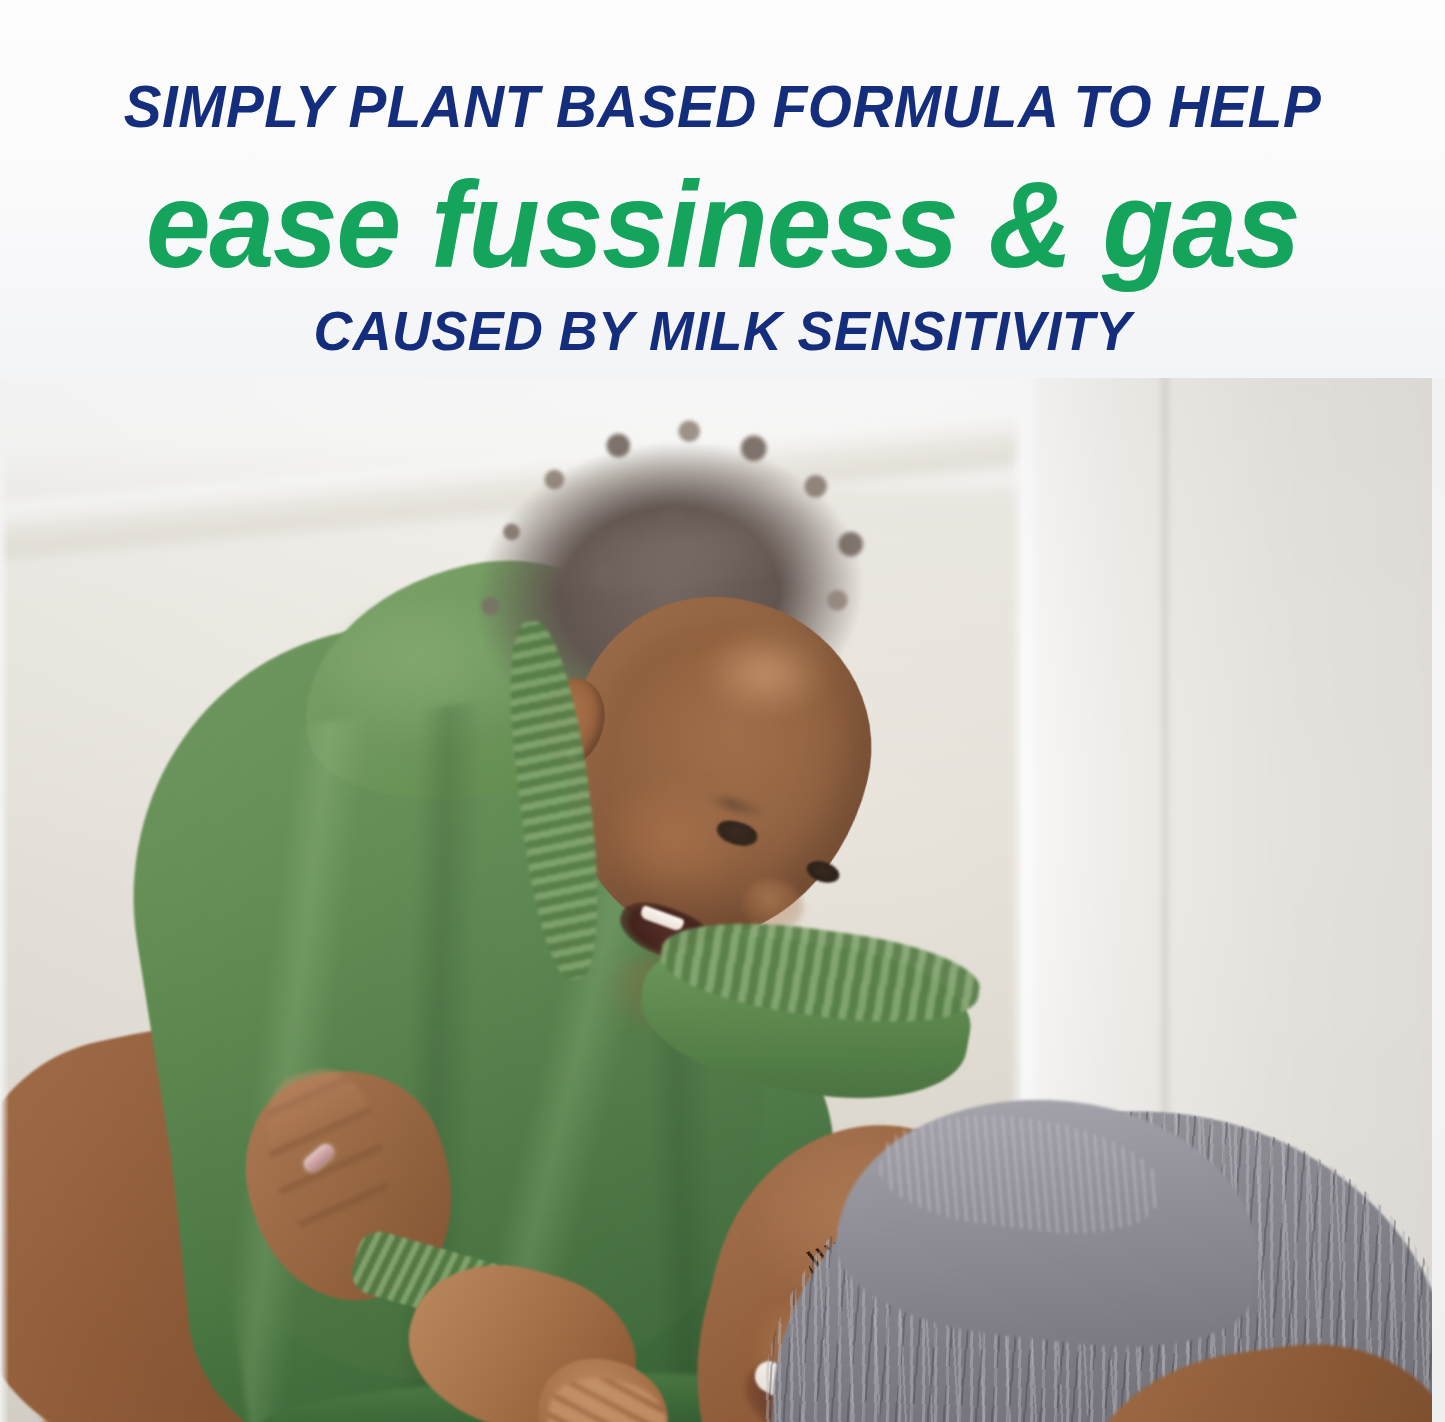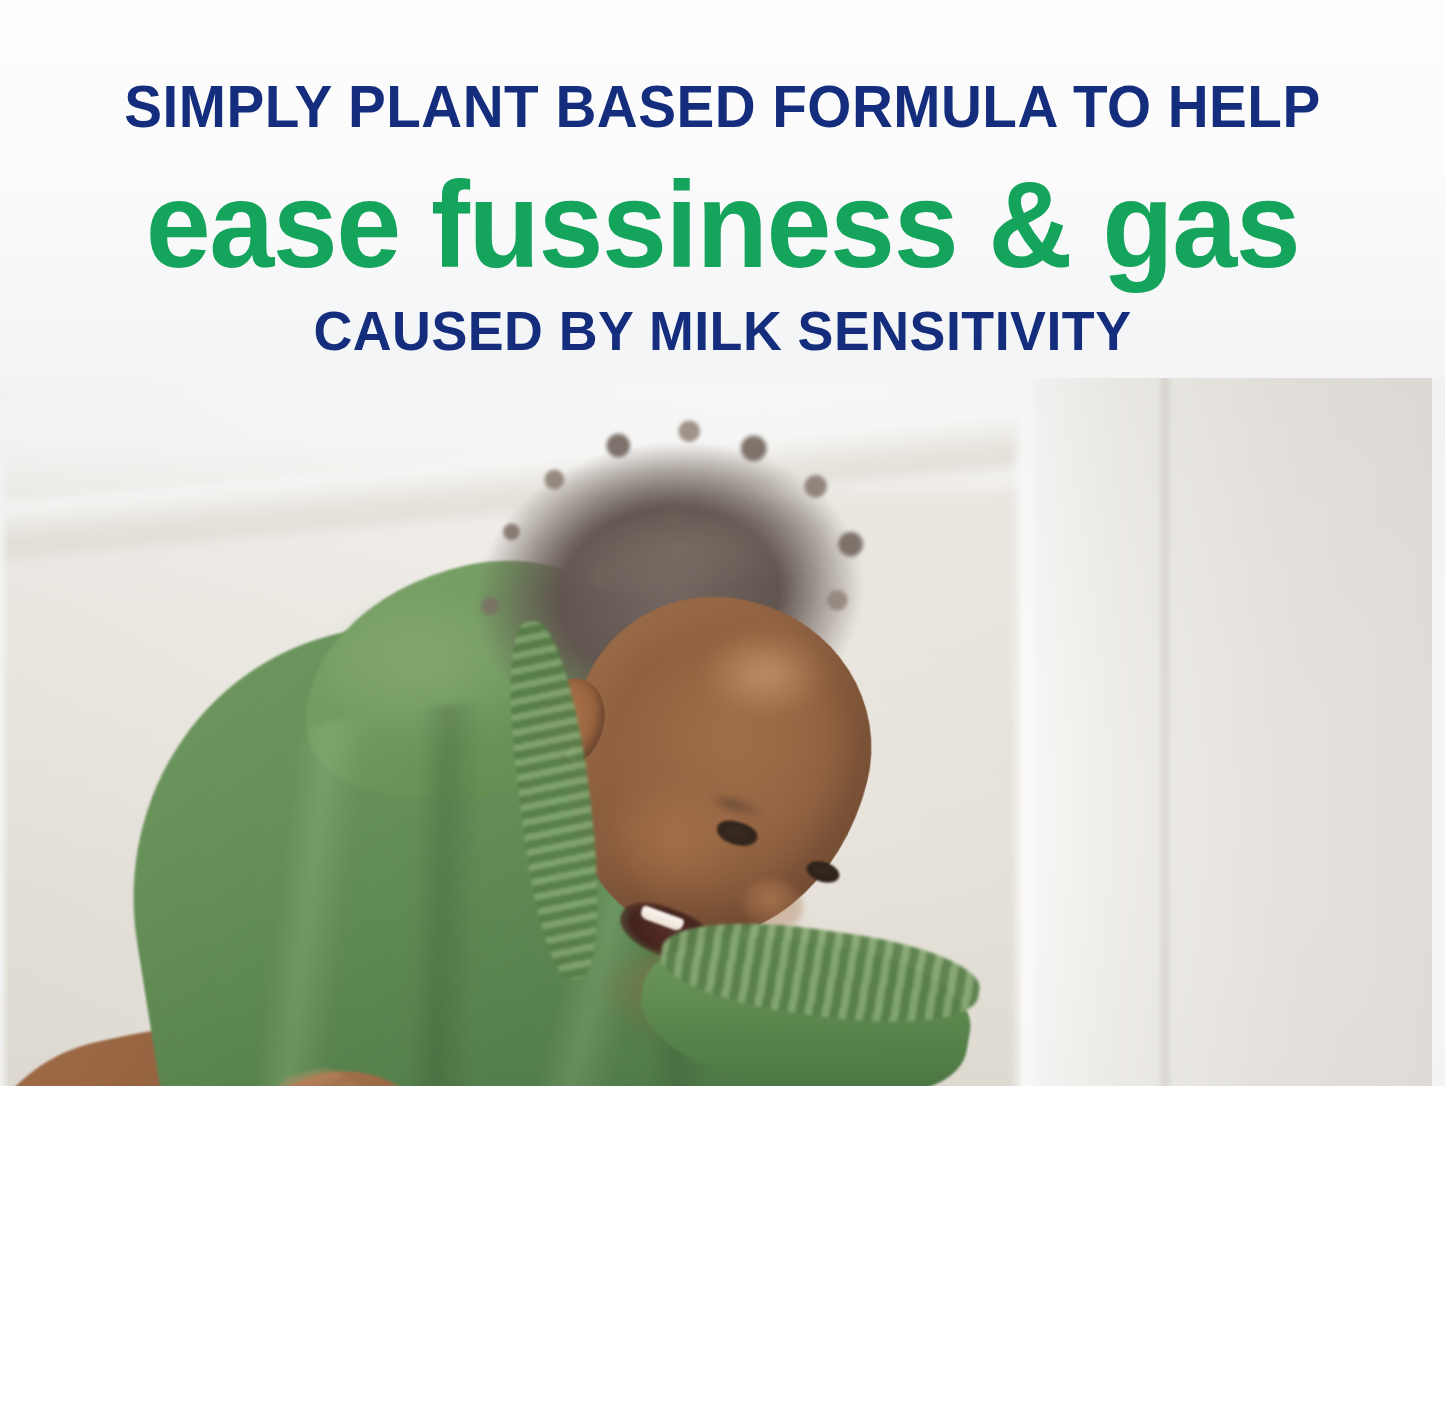--- a/index.html
+++ b/index.html
@@ -4,24 +4,25 @@
 <title>Plant Based Formula Banner</title>
 <style>
   html, body {
     margin: 0;
     padding: 0;
     background: #ffffff;
   }
   #stage {
     position: relative;
     width: 1445px;
-    height: 1086px;
+    height: 1422px;
     overflow: hidden;
     background: #c2410c;
     font-family: "Liberation Sans", sans-serif;
+    font-style: italic;
   }
 
   
   .headline-block {
     position: absolute;
     left: 0;
     top: 0;
     width: 1445px;
     height: 378px;
     background: linear-gradient(180deg,#fdfdfe 0%, #fbfbfc 45%, #f3f4f6 100%);

